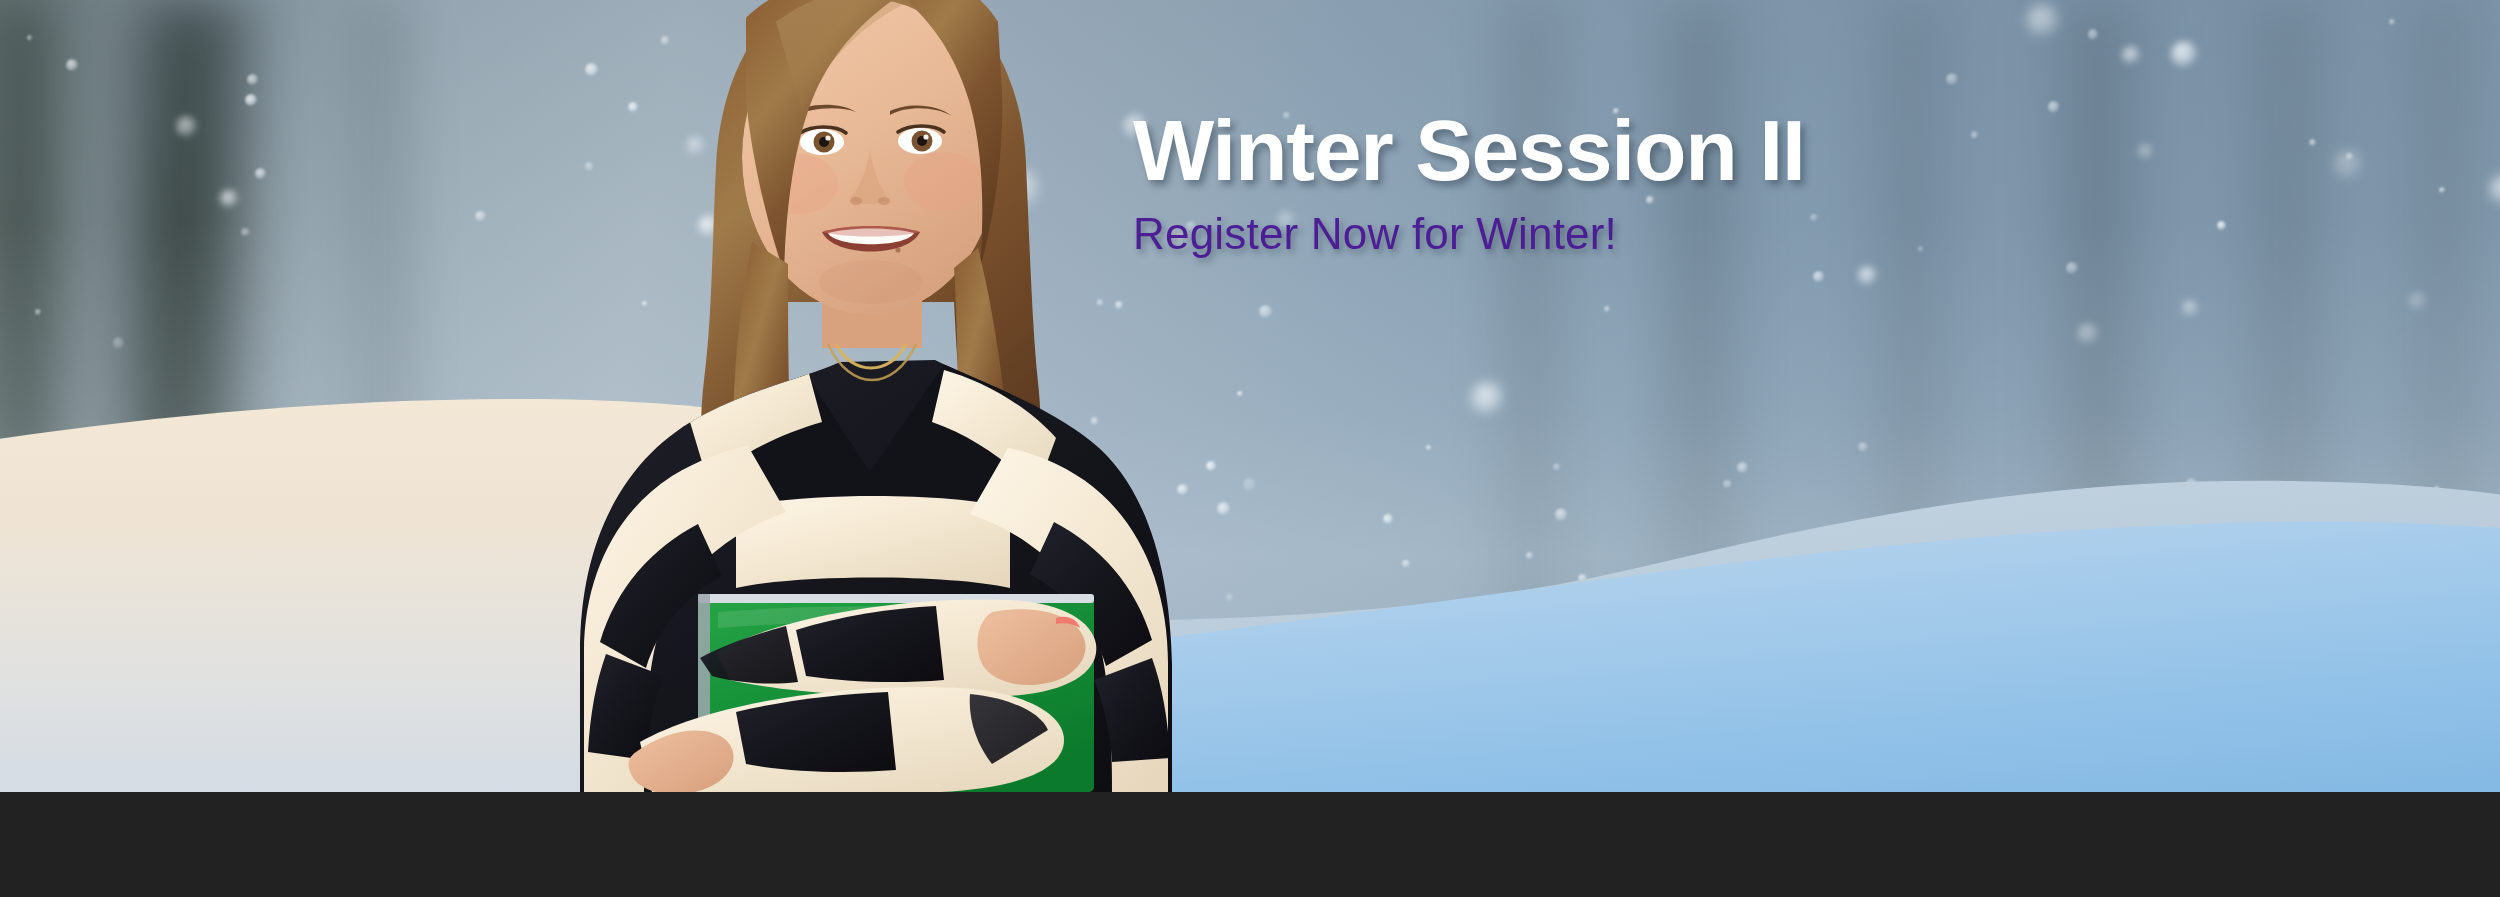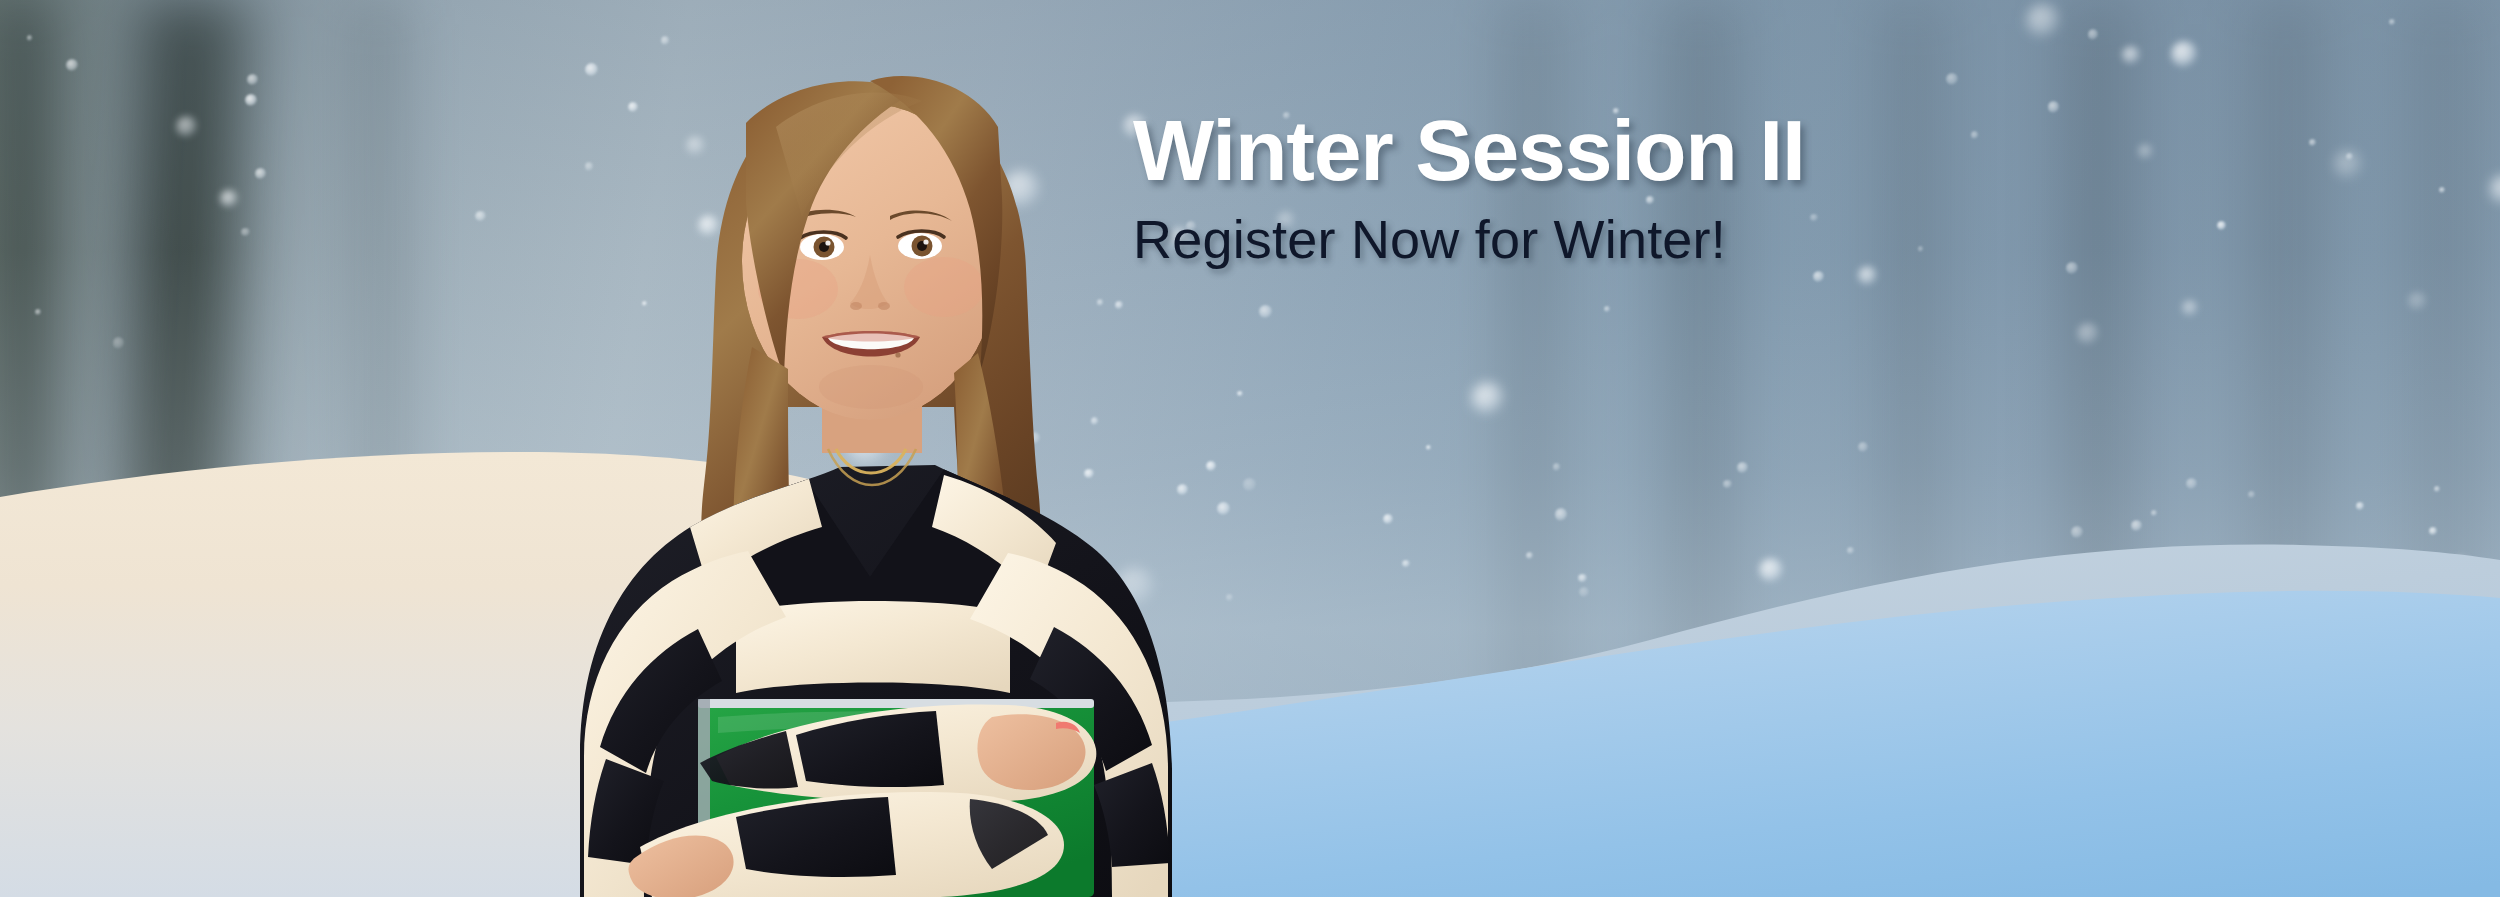--- a/index.html
+++ b/index.html
@@ -2,21 +2,21 @@
 <html><head>
 <meta charset="utf-8">
 <title>Winter Session Banner</title>
 <style>
   * { margin:0; padding:0; box-sizing:border-box; }
   html,body { background:#222; }
 
   .banner {
     position: relative;
     width: 2500px;
-    height: 897px;
+    height: 792px;
     overflow: hidden;
     font-family: "Liberation Sans", sans-serif;
     background: #8DA6BC;
   }
 
   
   .bg-base {
     position:absolute; inset:0;
     background:
       linear-gradient(100deg,
@@ -98,23 +98,23 @@
     font-weight:700;
     font-size:86px;
     line-height:1.07;
     letter-spacing:-1.2px;
     text-shadow: 4px 5px 7px rgba(40,55,70,.45);
     white-space:nowrap;
   }
   .headline .l2 { display:block; }
   .subline {
     margin-top:14px;
-    color:#0f172a;
+    color:#4c1d95;
     font-weight:400;
-    font-size:54px;
+    font-size:44px;
     line-height:1.1;
     letter-spacing:.2px;
     text-shadow: 3px 4px 6px rgba(40,55,70,.42);
     white-space:nowrap;
   }
 </style>
 </head>
 <body>
 
 <div class="banner">

